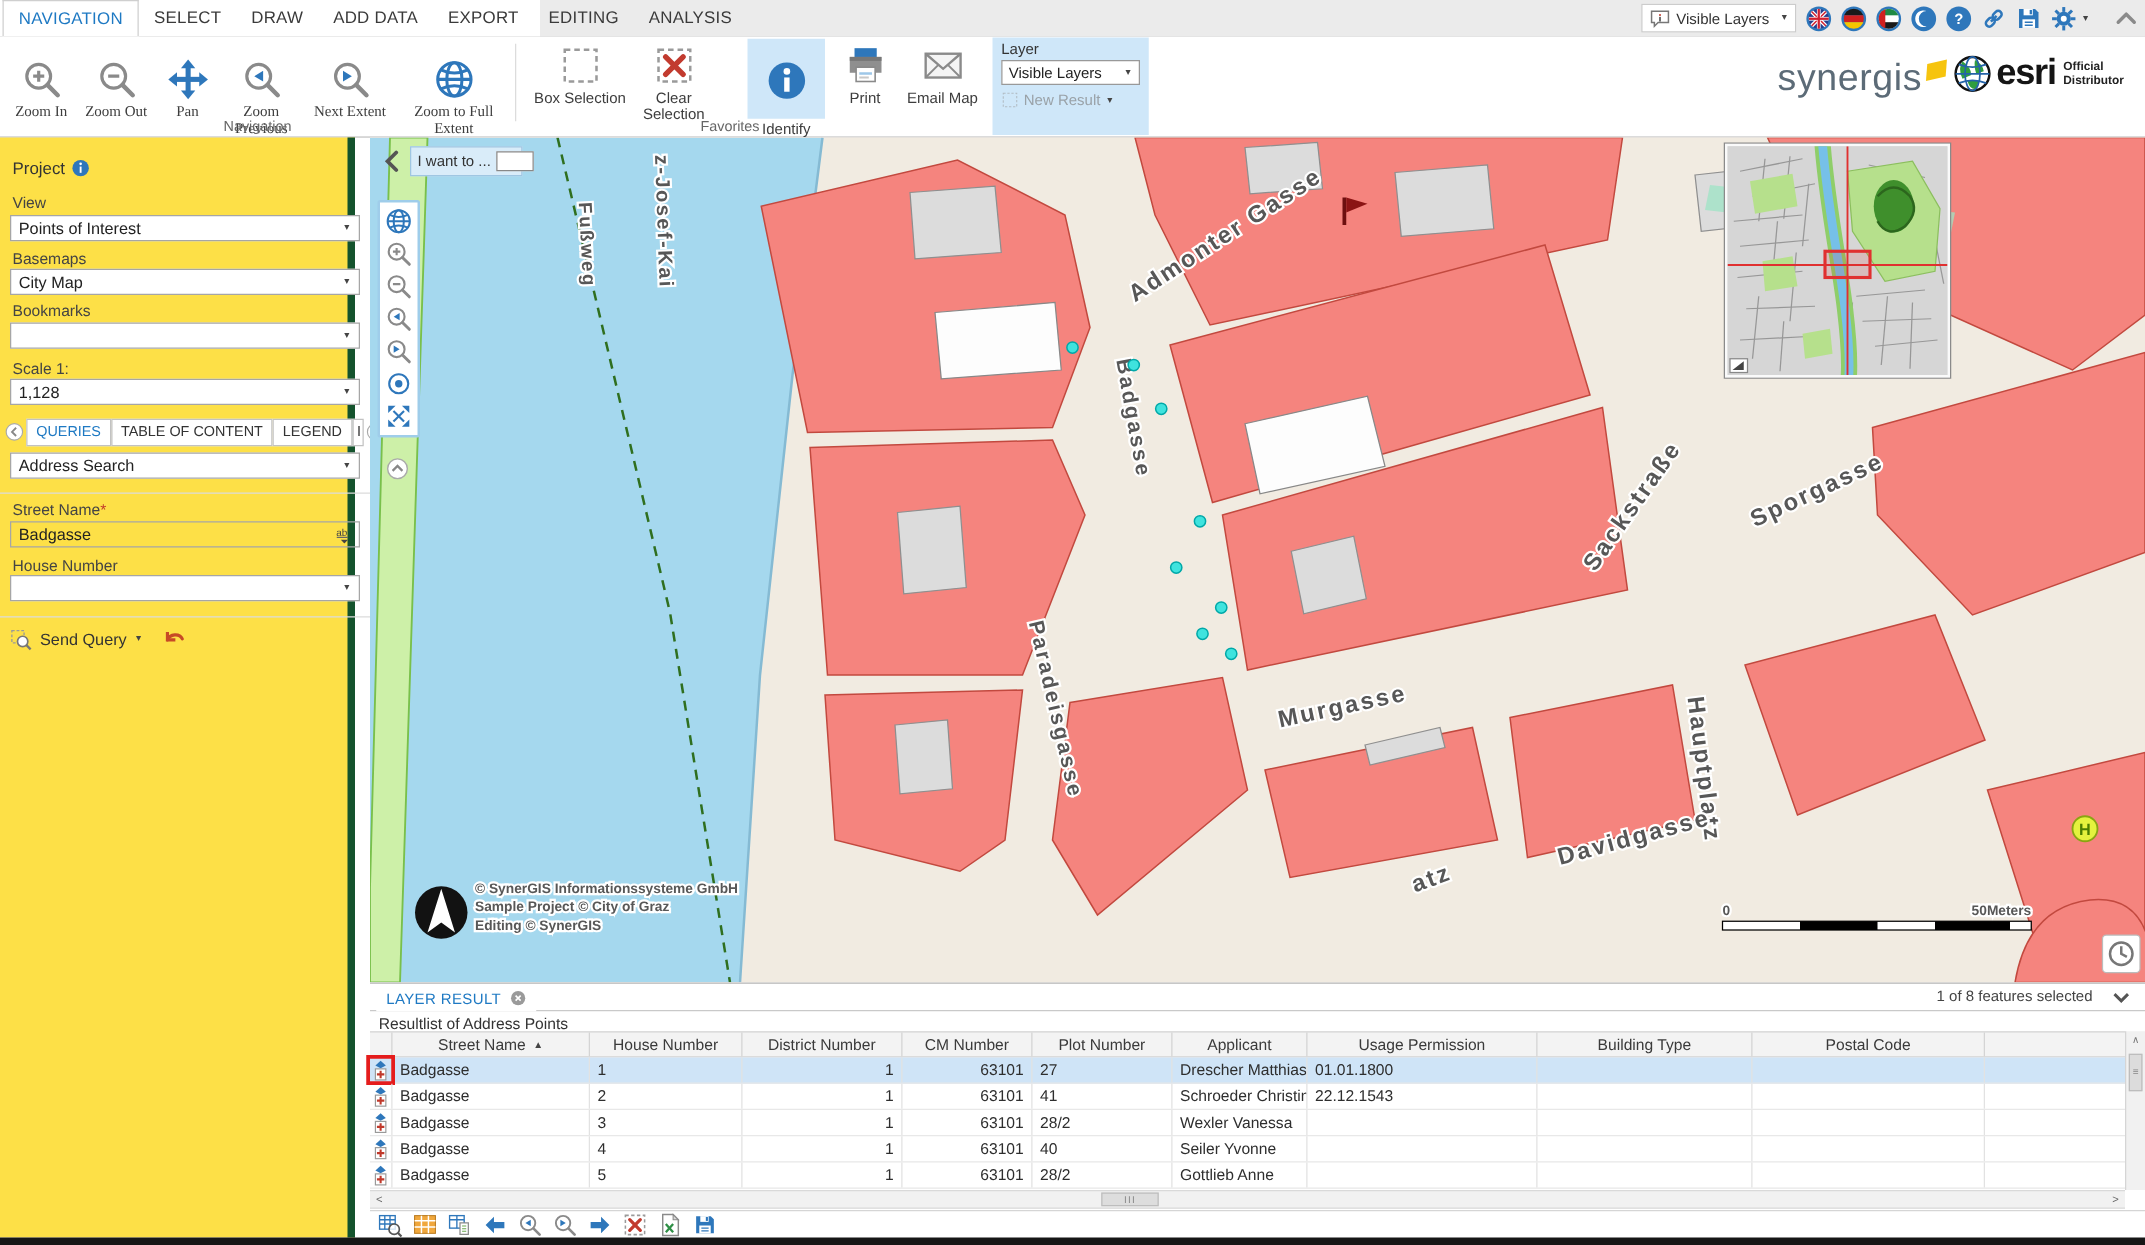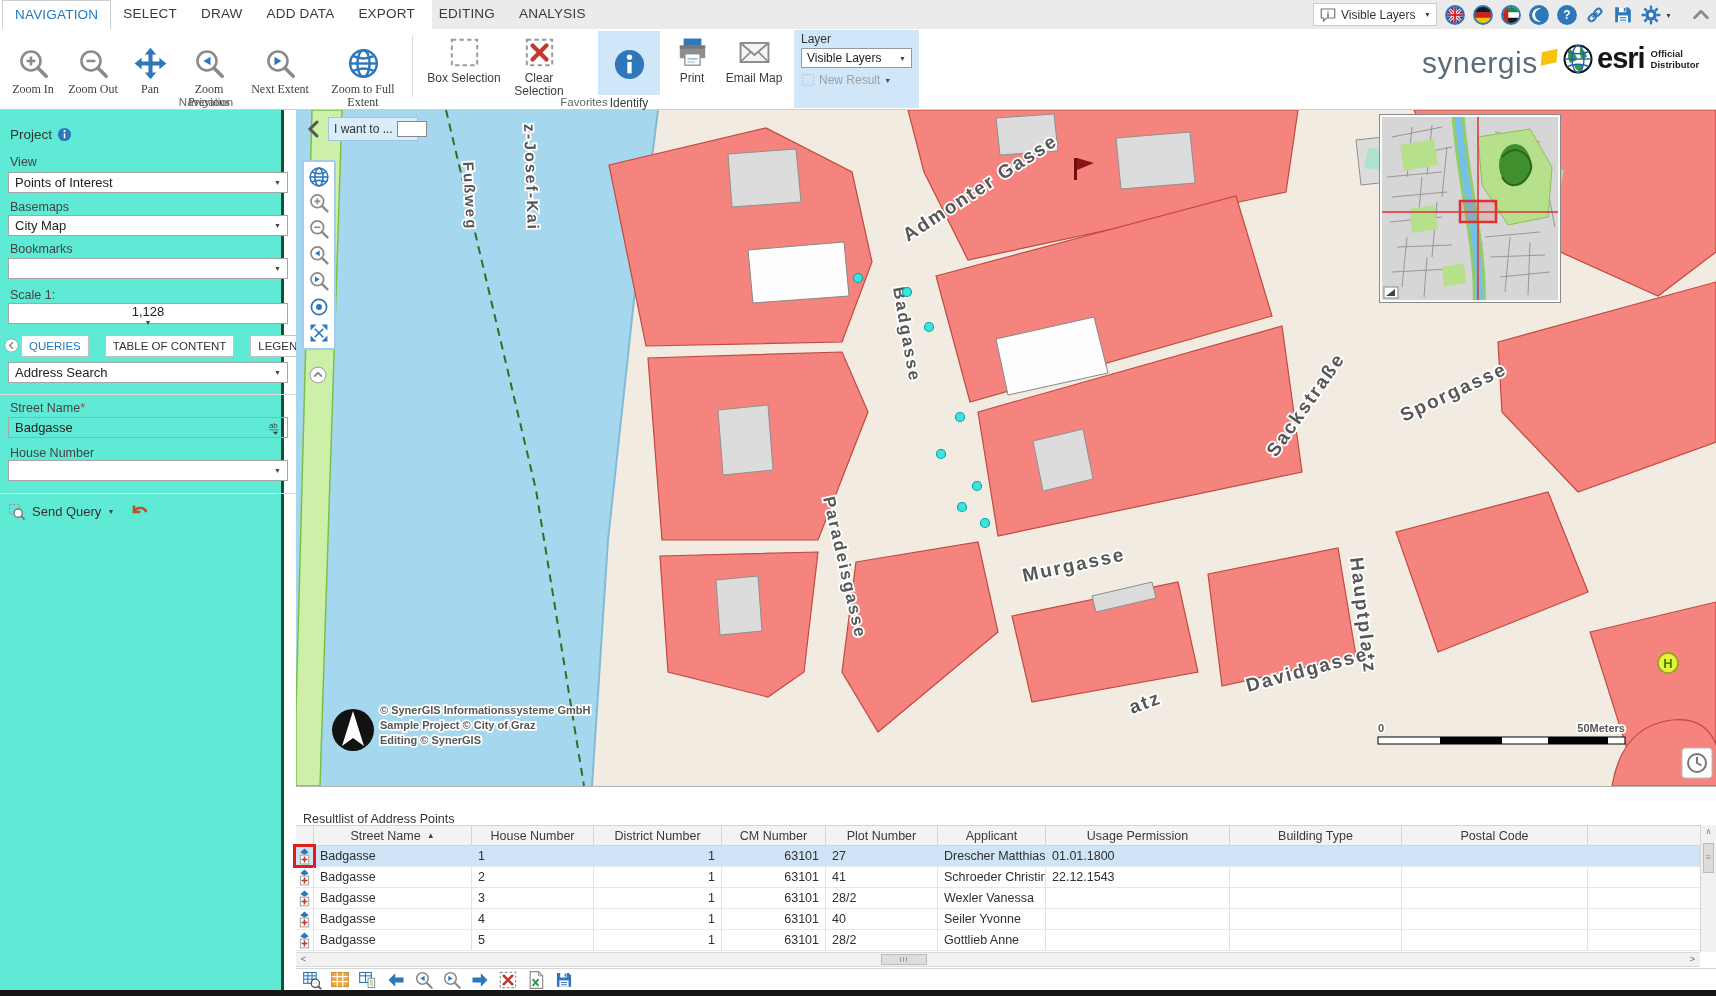--- a/index.html
+++ b/index.html
@@ -39,21 +39,21 @@
   #layer-panel .newres { margin-top:5px; display:flex; align-items:center; gap:4px; color:#9aa2a8; font-size:12px; }
   #layer-panel .newres svg { width:14px; height:14px; opacity:.55; }
   #logo-synergis { position:absolute; left:1422px; top:17px; font-size:30px; color:#5c6b77; letter-spacing:.5px; }
   #logo-synergis .swoosh { display:inline-block; width:15px; height:14px; background:#f6c40e; transform:skewX(-18deg) rotate(-14deg) translateY(-9px); margin-left:3px; }
   #logo-esri { position:absolute; left:1562px; top:13px; display:flex; align-items:center; }
   #logo-esri svg { width:32px; height:32px; }
   #logo-esri .esri-t { font-size:29px; font-weight:bold; color:#151515; letter-spacing:-1px; margin-left:3px; }
   #logo-esri .tag { margin-left:6px; font-size:9.5px; font-weight:bold; color:#222; line-height:10.5px; margin-top:2px; }
 
   
-  #sidebar { position:absolute; left:0; top:110px; width:284px; height:880px; background:#5eead4; border-right:3px solid #14532d; }
+  #sidebar { position:absolute; left:0; top:110px; width:284px; height:880px; background:#fde047; border-right:6px solid #14532d; }
   .sb-label { position:absolute; left:10px; font-size:12.5px; color:#444; }
   .sb-select { position:absolute; left:8px; width:280px; height:21px; border:1px solid #a6a6a6; background:#fff; display:flex; align-items:center; padding:0 6px; }
   .sb-select .v { flex:1; font-size:13px; color:#222; }
   #sb-project { position:absolute; left:10px; top:17px; font-size:13.5px; color:#333; display:flex; align-items:center; gap:5px; }
   #sb-project svg { width:15px; height:15px; }
   #sb-tabs { position:absolute; left:4px; top:224px; height:23px; display:flex; align-items:center; gap:2px; width:290px; }
   .circ-btn svg { width:15px; height:15px; }
   .sbtab { height:22px; line-height:20px; border:1px solid #c2c2c2; background:#fff; padding:0 7px; font-size:11.5px; color:#333; white-space:nowrap; }
   .sbtab.active { color:#1e79c3; }
   .sbtab.cut { width:9px; padding:0 0 0 3px; overflow:hidden; }
@@ -416,33 +416,33 @@
         <div class="sb-select" style="top: 105px;">
           <span class="v">City Map</span>
           <span class="caret">▼</span>
         </div>
         <div class="sb-label" style="top: 132px;">Bookmarks</div>
         <div class="sb-select" style="top: 148px;">
           <span class="v"></span>
           <span class="caret">▼</span>
         </div>
         <div class="sb-label" style="top: 178px;">Scale 1:</div>
-        <div class="sb-select" style="top: 193px; flex-direction: column;">
+        <div class="sb-select" style="top: 193px;">
           <span class="v">1,128</span>
           <span class="caret">▼</span>
         </div>
       </div>
     <div id="sb-tabs">
       <span class="circ-btn" style="display:inline-flex">
           <svg viewBox="0 0 16 16">
             <circle cx="8" cy="8" r="7" fill="#fff" stroke="#aaa"></circle>
             <path d="M9.5 4.5 L6 8 L9.5 11.5" stroke="#888" stroke-width="1.6" fill="none"></path>
           </svg>
         </span>
-      <span id="sbtab-list" style="display:flex;gap:16px">
+      <span id="sbtab-list" style="display:flex;gap:0">
           <div class="sbtab active">QUERIES</div>
           <div class="sbtab">TABLE OF CONTENT</div>
           <div class="sbtab">LEGEND</div>
           <div class="sbtab cut">I</div>
         </span>
       <span class="circ-btn" style="display:inline-flex">
           <svg viewBox="0 0 16 16">
             <circle cx="8" cy="8" r="7" fill="#fff" stroke="#aaa"></circle>
             <path d="M6.5 4.5 L10 8 L6.5 11.5" stroke="#888" stroke-width="1.6" fill="none"></path>
           </svg>
@@ -700,20 +700,35 @@
         <line x1="0" y1="95" x2="176" y2="95" stroke="#e03030" stroke-width="1.5"></line>
         <line x1="96" y1="0" x2="96" y2="183" stroke="#e03030" stroke-width="1.5"></line>
         <rect x="78" y="84" width="36" height="21" fill="rgba(220,40,40,0.15)" stroke="#e03030" stroke-width="2.5"></rect>
         <rect x="2" y="170" width="14" height="11" fill="#fff" stroke="#888"></rect>
         <path d="M4,179 L13,172 L13,179 Z" fill="#444"></path>
       </svg>
     </div>
   </div>
 
   <div id="results">
+    <div id="r-tabrow">
+      <div id="r-tab">
+        <span class="t">LAYER RESULT</span>
+        <span style="display:inline-flex">
+            <svg viewBox="0 0 16 16">
+              <circle cx="8" cy="8" r="7" fill="#9a9a9a"></circle>
+              <path d="M5.5 5.5 L10.5 10.5 M10.5 5.5 L5.5 10.5" stroke="#fff" stroke-width="1.6"></path>
+            </svg>
+          </span>
+      </div>
+      <div id="r-status">1 of 8 features selected</div>
+      <div id="r-chev"><svg viewBox="0 0 20 20">
+            <path d="M4 7 L10 13 L16 7" stroke="#555" stroke-width="2.6" fill="none"></path>
+          </svg></div>
+    </div>
     <div id="r-subtitle">Resultlist of Address Points</div>
     <div id="r-table">
         <div class="trow head">
           <div class="tc icon-cell"></div>
           <div class="tc">
             <span>Street Name</span>
             <span class="sortasc">▲</span>
           </div>
           <div class="tc">
             <span>House Number</span>

